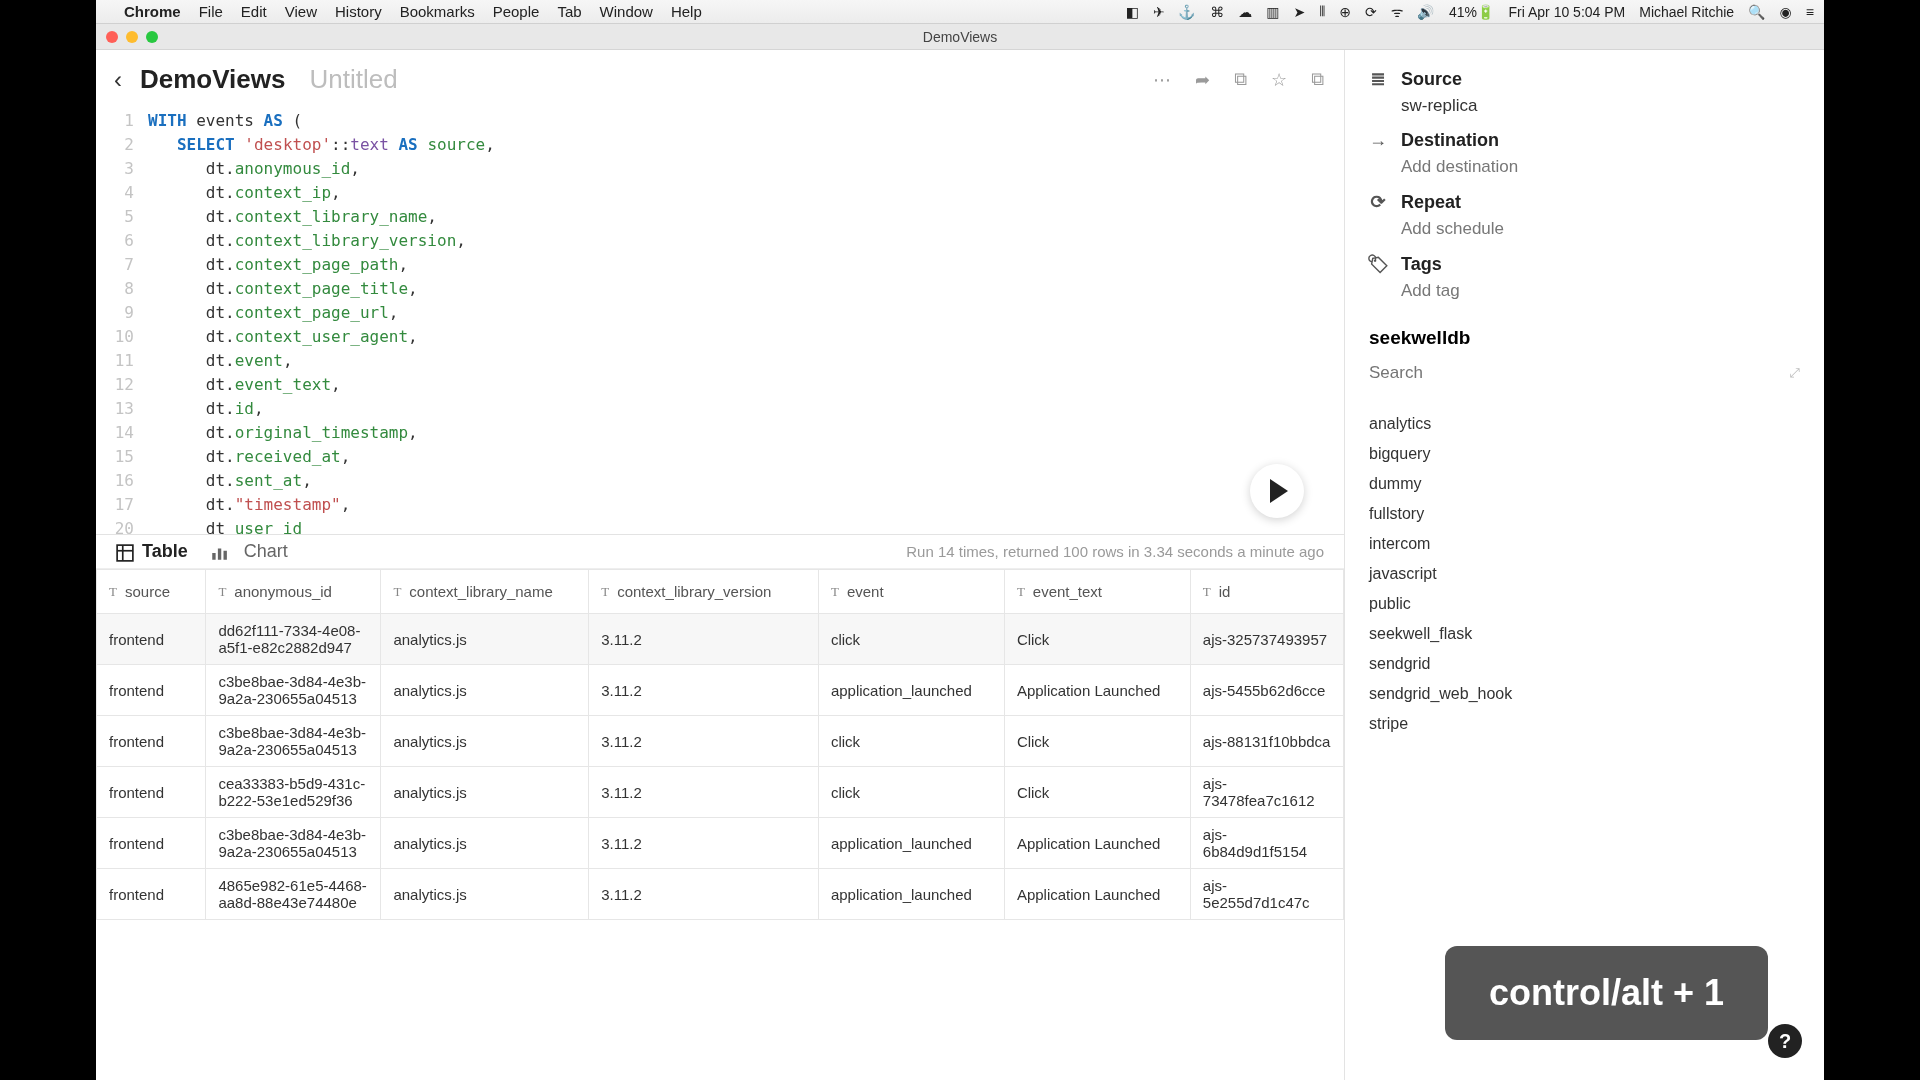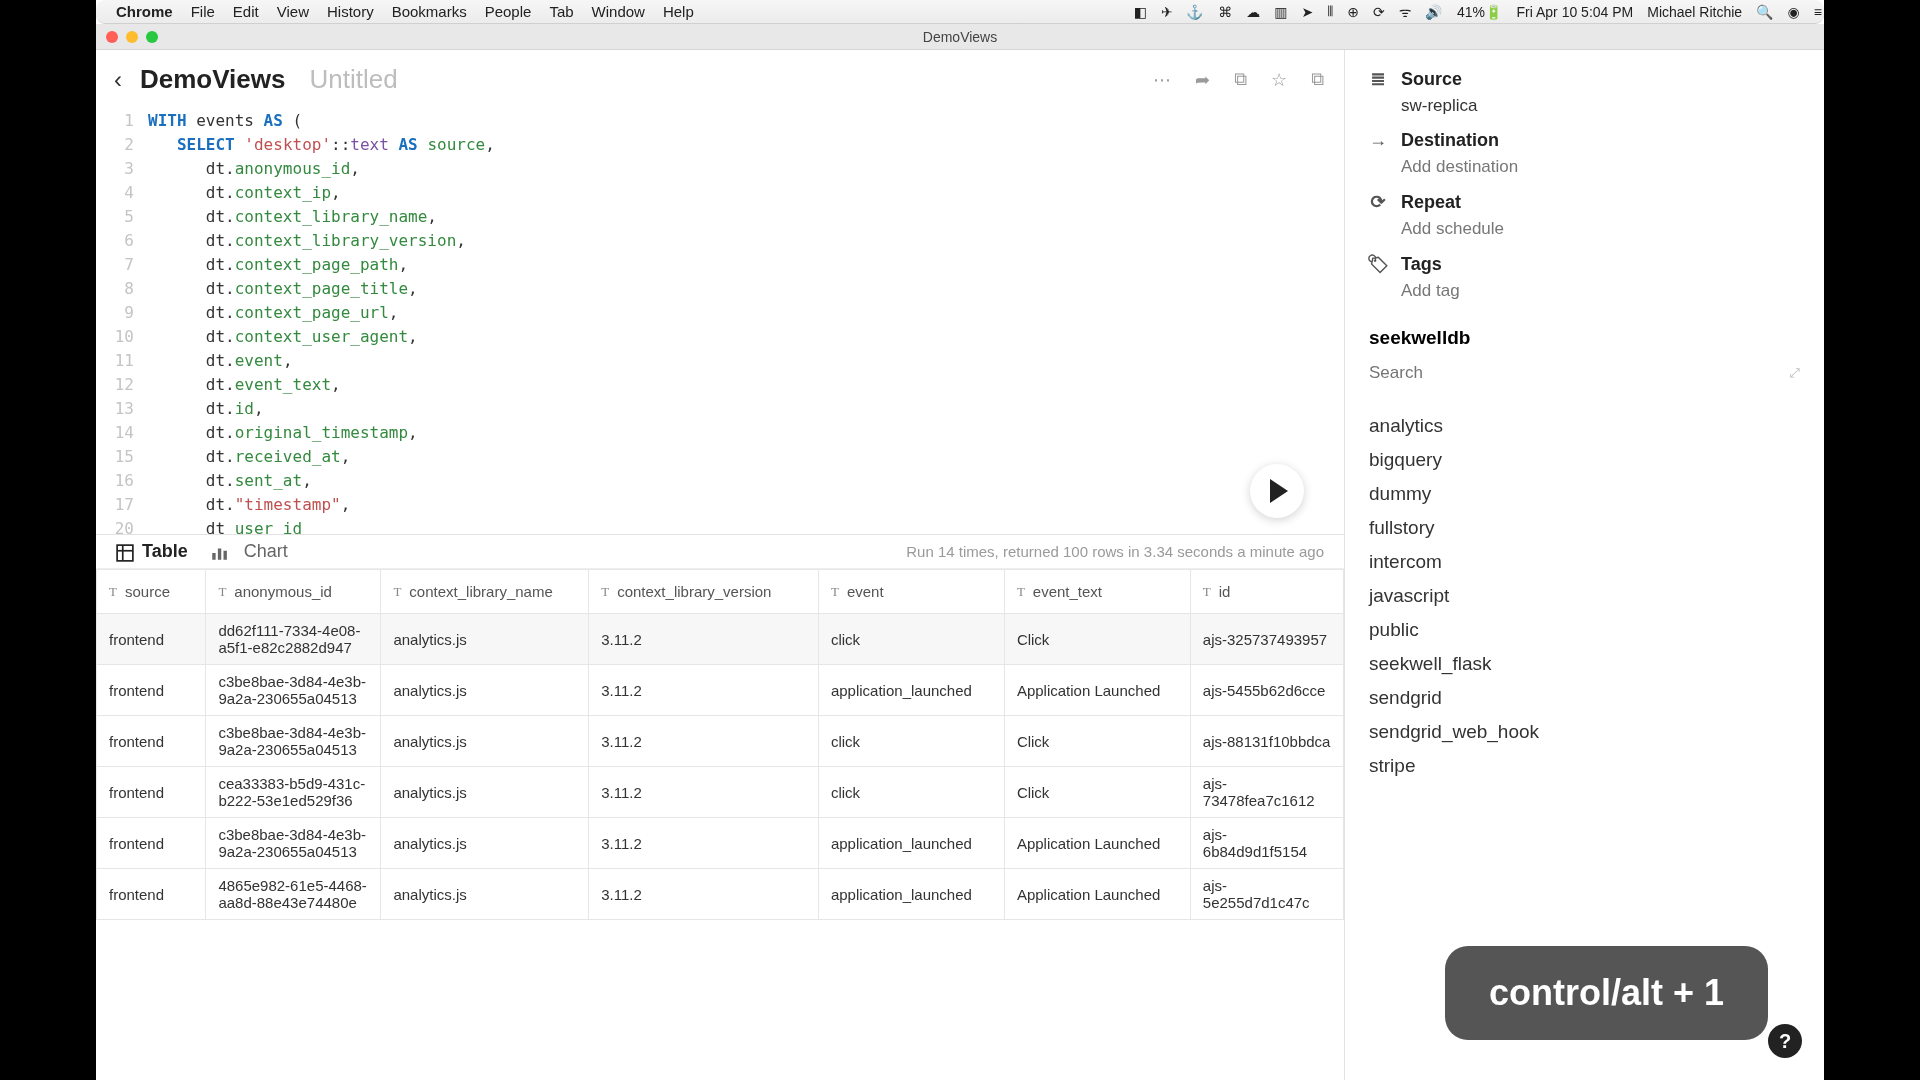--- a/index.html
+++ b/index.html
@@ -23,25 +23,24 @@
     transform-origin: top left;
   }
 
   
   .menubar {
     height: 24px;
     background: linear-gradient(#f6f6f6,#ececec);
     display: flex;
     align-items: center;
     font-size: 15px;
-    padding: 0 2px;
+    padding: 0 10px;
     gap: 18px;
     border-bottom: 1px solid #d0d0d0;
     color: #222;
-    border-radius: 9px;
   }
   .menubar .apple { font-size: 16px; }
   .menubar .app-name { font-weight: 600; }
   .menubar .spacer { flex: 1; }
   .menubar .right { display: flex; align-items: center; gap: 14px; font-size: 14px; }
   .menubar .right span { display: inline-flex; align-items: center; }
 
   
   .titlebar {
     height: 26px;
@@ -179,33 +178,33 @@
   .side-section { margin-bottom: 14px; }
   .side-label { display: flex; align-items: center; gap: 14px; font-weight: 700; font-size: 18px; color: #222; }
   .side-icon { width: 18px; display: inline-flex; justify-content: center; color: #555; }
   .side-value { margin-left: 32px; font-size: 17px; color: #333; margin-top: 6px; }
   .side-value.muted { color: #777; }
   .db-name { font-weight: 700; font-size: 19px; margin-top: 26px; margin-bottom: 8px; }
   .search-row { display:flex; align-items:center; justify-content:space-between; margin-bottom:20px;}
   .search { border: none; font-size: 17px; color: #aaa; padding: 6px 0; width: 90%; outline:none;}
   .expand-icon { color:#bbb; font-size:13px; cursor:pointer;}
   .schema-list { list-style: none; }
-  .schema-list li { padding: 6px 0; font-size: 19px; color: #333; cursor: pointer; }
+  .schema-list li { padding: 6px 0; font-size: 16px; color: #333; cursor: pointer; }
 
   
   .shortcut-tip {
     position: absolute;
     right: 56px;
     bottom: 40px;
     background: #555;
     color: #fff;
     font-size: 36px;
     font-weight: 700;
     padding: 26px 44px;
-    border-radius: 23px;
+    border-radius: 12px;
   }
   .help-fab {
     position: absolute;
     right: 22px;
     bottom: 22px;
     width: 34px;
     height: 34px;
     border-radius: 50%;
     background: #222;
     color: #fff;

